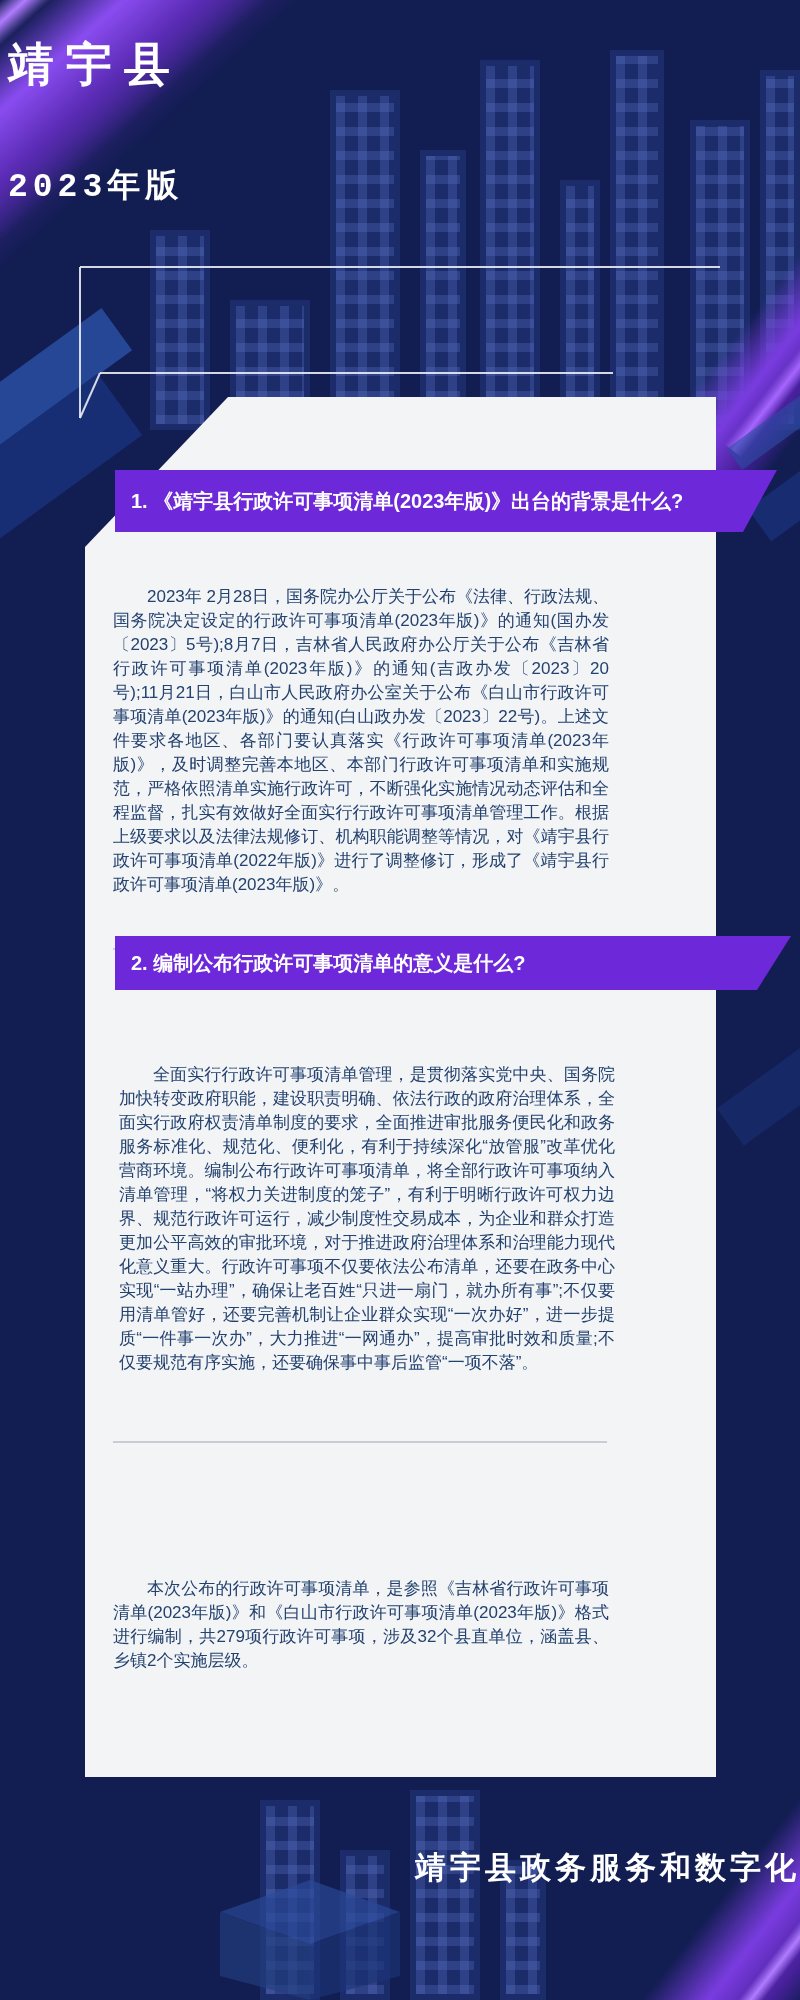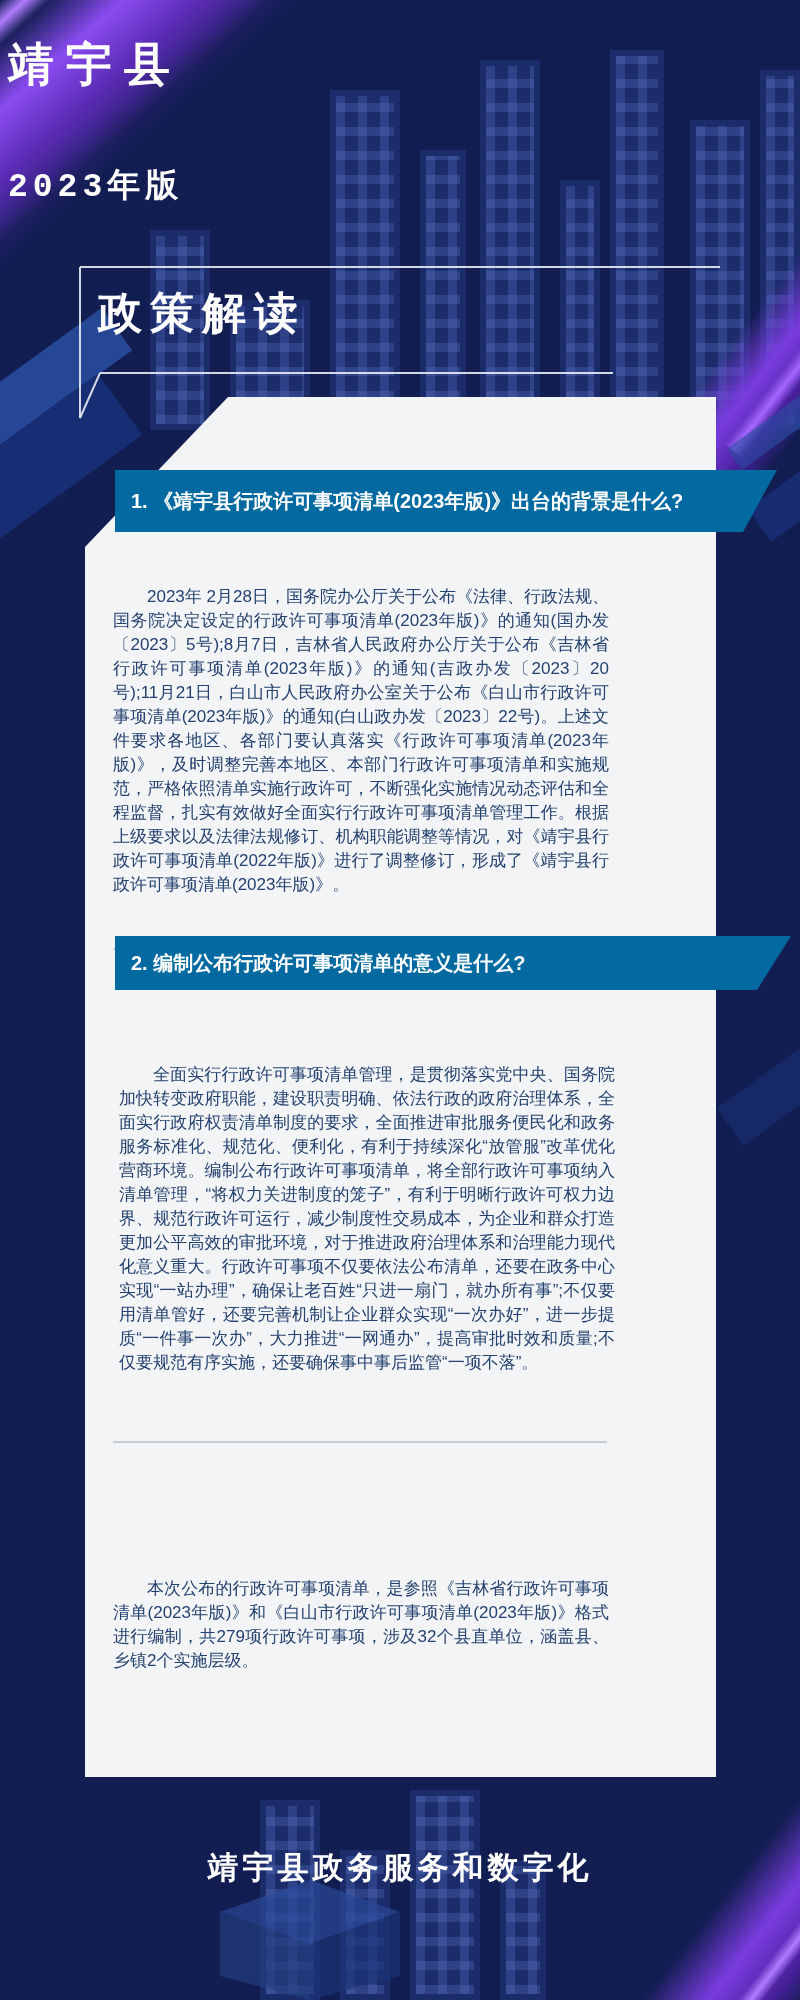--- a/index.html
+++ b/index.html
@@ -38,37 +38,37 @@
   
   .title{position:absolute;left:8px;width:800px;text-align:left;color:#fff;font-weight:bold;font-family:Liberation Mono, monospace;}
   .t-county{top:34px;font-size:46px;letter-spacing:12px;}
   .t-main{top:92px;font-size:55px;letter-spacing:1px;}
   .t-edition{top:163px;font-size:33px;letter-spacing:5px;}
   .section-label{position:absolute;left:98px;top:284px;font-size:44px;font-weight:bold;color:#fff;letter-spacing:8px;}
   .frame-svg{position:absolute;left:60px;top:255px;}
   
   .panel{position:absolute;left:85px;top:397px;width:631px;height:1380px;background:#f3f4f6;
          clip-path:polygon(143px 0, 100% 0, 100% 100%, 0 100%, 0 150px);}
-  .qbar{position:absolute;left:115px;width:662px;background:#0369a1;color:#fff;font-weight:bold;
+  .qbar{position:absolute;left:115px;width:662px;background:#6d28d9;color:#fff;font-weight:bold;
         display:flex;align-items:center;padding:0 44px 0 16px;box-sizing:border-box;
         clip-path:polygon(0 0,100% 0,calc(100% - 34px) 100%,0 100%);
         font-size:20px;line-height:30px;}
   .qbar1{top:470px;height:62px;}
   .qbar2{top:936px;height:54px;width:676px;}
   .qbar3{top:1488px;height:56px;width:676px;}
   .answer{position:absolute;left:113px;width:496px;color:#24426f;font-size:17px;line-height:24px;
           text-align:justify;text-indent:2em;}
   .ans1{top:585px;}
   .ans2{top:1063px;margin-left:6px;}
   .ans3{top:1577px;}
   .divider{position:absolute;left:113px;width:494px;height:2px;background:#c8ccd5;}
   .div1{top:948px;}
   .div2{top:1441px;}
   
-  .footer-org{position:absolute;left:0;top:1845px;width:800px;text-align:center;color:#fff;
+  .footer-org{position:absolute;left:0;top:1845px;width:800px;text-align:right;color:#fff;
               font-weight:bold;font-size:31px;line-height:46px;letter-spacing:4px;}
   .cube-svg{position:absolute;left:210px;top:1880px;opacity:.65;}
 </style>
 </head>
 <body>
 
 <div class="poster">
 
   <div>
     <div class="bld" style="left:330px;top:90px;width:70px;height:340px;">
@@ -137,21 +137,20 @@
 
   <div class="title t-county">靖宇县</div>
   <div class="title t-edition">2023年版</div>
 
   <svg class="frame-svg" width="680" height="180" viewBox="0 0 680 180">
     <line x1="20" y1="12" x2="660" y2="12" stroke="#e9ecf4" stroke-width="2" opacity="0.9"></line>
     <line x1="20" y1="12" x2="20" y2="163" stroke="#e9ecf4" stroke-width="2" opacity="0.9"></line>
     <line x1="40" y1="118" x2="553" y2="118" stroke="#e9ecf4" stroke-width="2" opacity="0.9"></line>
     <line x1="40" y1="118" x2="20" y2="163" stroke="#e9ecf4" stroke-width="2" opacity="0.9"></line>
   </svg>
-  <div class="section-label">政策解读</div>
 
   <div class="panel"></div>
 
   <div class="qbar qbar1">
     <span>1. 《靖宇县行政许可事项清单(2023年版)》出台的背景是什么?</span>
   </div>
   <div class="answer ans1">2023年 2月28日，国务院办公厅关于公布《法律、行政法规、国务院决定设定的行政许可事项清单(2023年版)》的通知(国办发〔2023〕5号);8月7日，吉林省人民政府办公厅关于公布《吉林省行政许可事项清单(2023年版)》的通知(吉政办发〔2023〕20号);11月21日，白山市人民政府办公室关于公布《白山市行政许可事项清单(2023年版)》的通知(白山政办发〔2023〕22号)。上述文件要求各地区、各部门要认真落实《行政许可事项清单(2023年版)》，及时调整完善本地区、本部门行政许可事项清单和实施规范，严格依照清单实施行政许可，不断强化实施情况动态评估和全程监督，扎实有效做好全面实行行政许可事项清单管理工作。根据上级要求以及法律法规修订、机构职能调整等情况，对《靖宇县行政许可事项清单(2022年版)》进行了调整修订，形成了《靖宇县行政许可事项清单(2023年版)》。</div>
   <div class="divider div1"></div>
 
   <div class="qbar qbar2">

